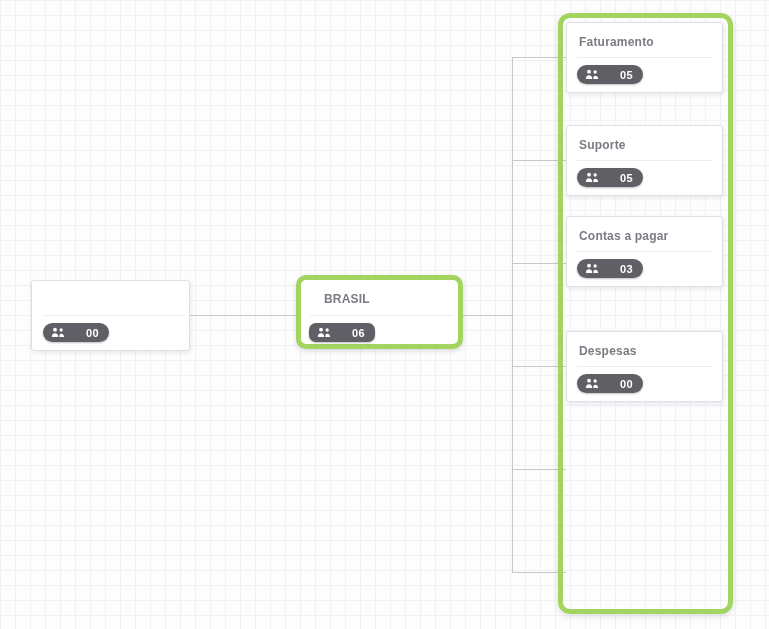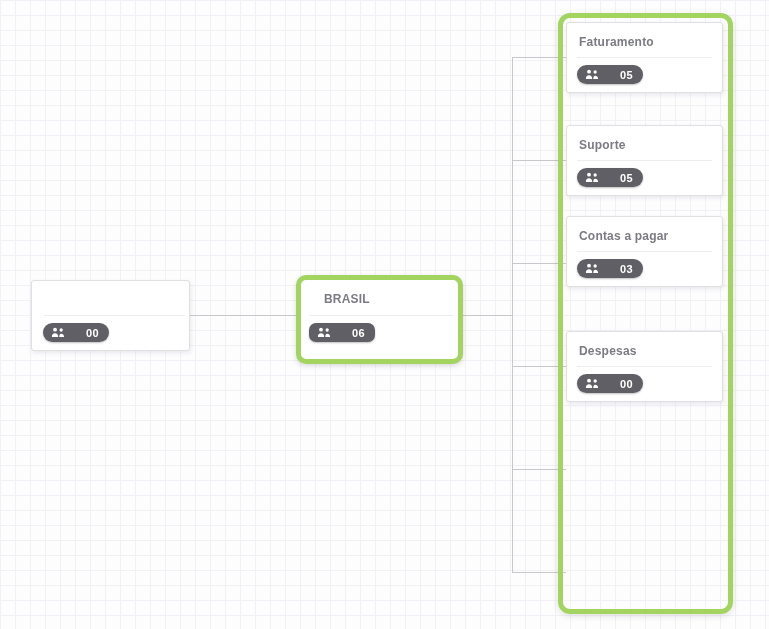--- a/index.html
+++ b/index.html
@@ -68,21 +68,21 @@
   
   .children-outline{
     position:absolute;left:558px;top:13px;width:175px;height:601px;
     border:5px solid var(--selection-green);border-radius:12px;
     box-sizing:border-box;background:transparent;z-index:3;
     pointer-events:none;
     box-shadow:0 2px 6px rgba(60,60,80,0.15);
   }
   
   .node-root    {left:31px; top:280px;width:159px;height:71px;}
-  .node-brasil  {left:296px;top:275px;width:167px;height:89px;}
+  .node-brasil  {left:296px;top:275px;width:167px;height:74px;}
   .child-card   {left:566px;width:157px;height:71px;}
   .child-0{top:22px;}  .child-1{top:125px;padding-left:34px;} .child-2{top:216px;}
   .child-3{top:331px;text-decoration:underline;} .child-4{top:434px;} .child-5{top:537px;}
 </style>
 </head>
 <body>
 
 <div class="canvas">
 
   <div class="hline" style="left:190px;top:315px;width:106px"></div>

